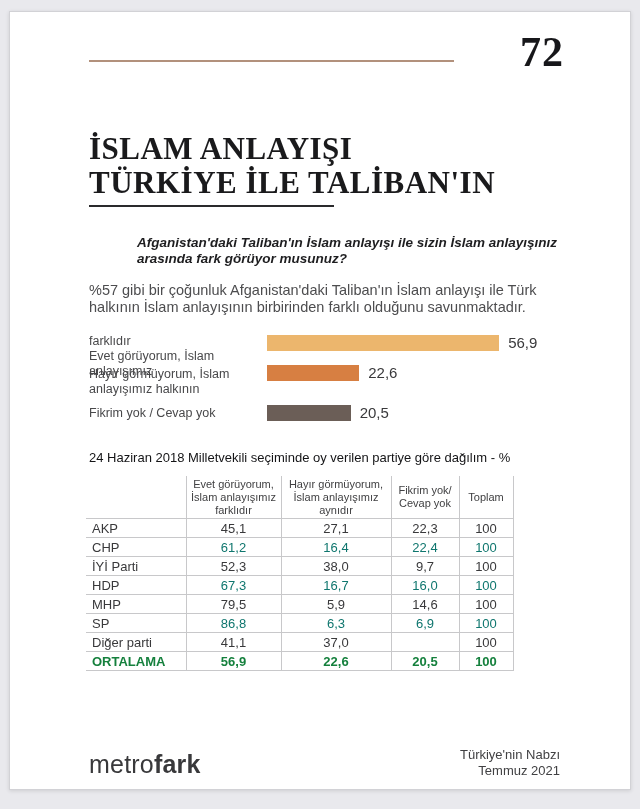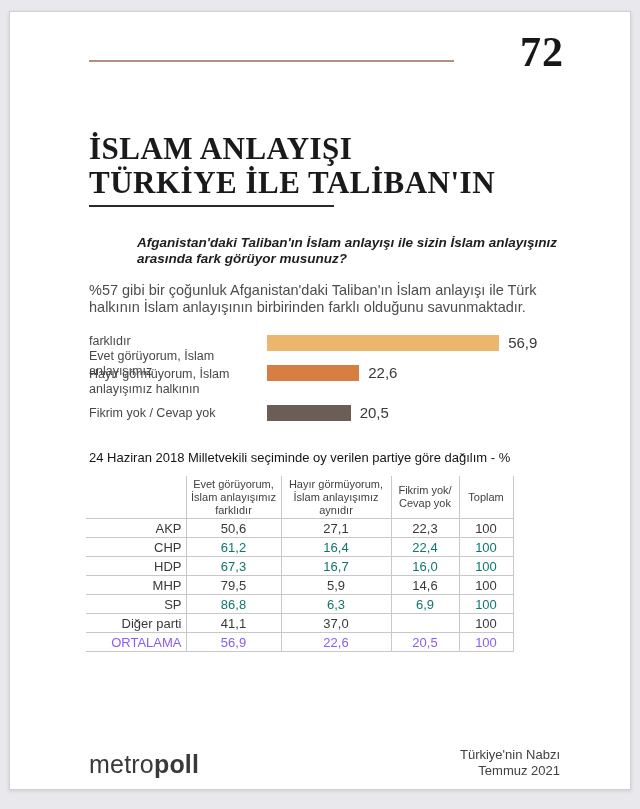--- a/index.html
+++ b/index.html
@@ -71,24 +71,24 @@
     font-weight:400;font-size:11px;line-height:13px;
     text-align:center;color:#414143;
     border-bottom:1px solid #c8c8ca;
     height:42px;vertical-align:middle;
   }
   table.parties tbody td{
     border-bottom:1px solid #c8c8ca;
     height:18px;text-align:center;
   }
   table.parties td:first-child,table.parties th:first-child{
-    text-align:right;padding-left:6px;
+    text-align:left;padding-left:6px;
   }
   tr.tan td:not(:first-child){color:#0f766e;}
-  tr.bold-row td{font-weight:400;color:#8b5cf6;}
+  tr.bold-row td{font-weight:700;color:#15803d;}
   .footer-logo{
     position:absolute;left:79px;top:738px;
     font-size:25px;color:#39393b;letter-spacing:0.2px;
   }
   .footer-logo .bold{font-weight:700;}
   .footer-right{
     position:absolute;right:70px;top:735px;
     text-align:right;font-size:13px;line-height:16px;color:#414143;
   }
 </style>
@@ -156,32 +156,39 @@
         <th></th>
         <th>Evet görüyorum, İslam anlayışımız farklıdır</th>
         <th>Hayır görmüyorum, İslam anlayışımız aynıdır</th>
         <th>Fikrim yok/ Cevap yok</th>
         <th>Toplam</th>
       </tr>
     </thead>
     <tbody>
       <tr>
         <td>AKP</td>
-        <td>50,6</td>
+        <td>45,1</td>
         <td>27,1</td>
         <td>22,3</td>
         <td>100</td>
       </tr>
       <tr class="tan">
         <td>CHP</td>
         <td>61,2</td>
         <td>16,4</td>
         <td>22,4</td>
         <td>100</td>
       </tr>
+      <tr>
+        <td>İYİ Parti</td>
+        <td>52,3</td>
+        <td>38,0</td>
+        <td>9,7</td>
+        <td>100</td>
+      </tr>
       <tr class="tan">
         <td>HDP</td>
         <td>67,3</td>
         <td>16,7</td>
         <td>16,0</td>
         <td>100</td>
       </tr>
       <tr>
         <td>MHP</td>
         <td>79,5</td>
@@ -206,20 +213,20 @@
       <tr class="bold-row">
         <td>ORTALAMA</td>
         <td>56,9</td>
         <td>22,6</td>
         <td>20,5</td>
         <td>100</td>
       </tr>
     </tbody>
   </table>
 
-  <div class="footer-logo"><span>metro</span><span class="bold">poll</span></div>
+  <div class="footer-logo"><span>metro</span><span class="bold">fark</span></div>
 
   <div class="footer-right">
     <div>Türkiye'nin Nabzı</div>
     <div>Temmuz 2021</div>
   </div>
 
 </div>
 
 </body></html>

